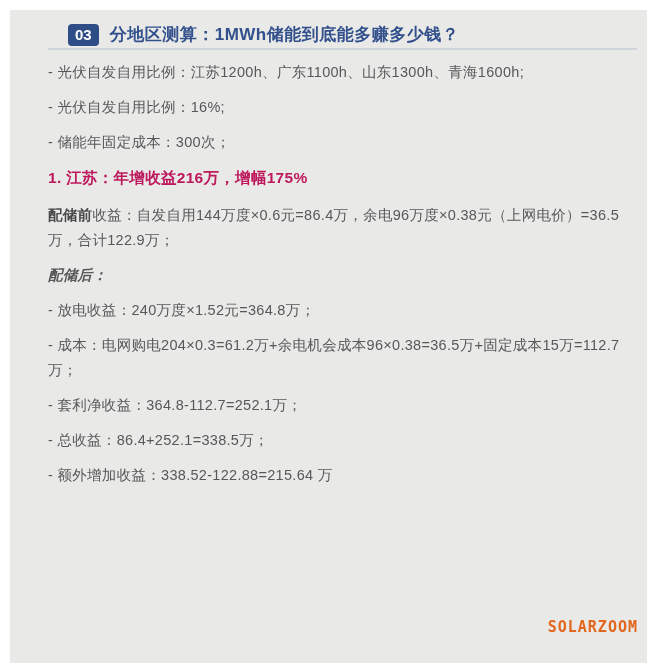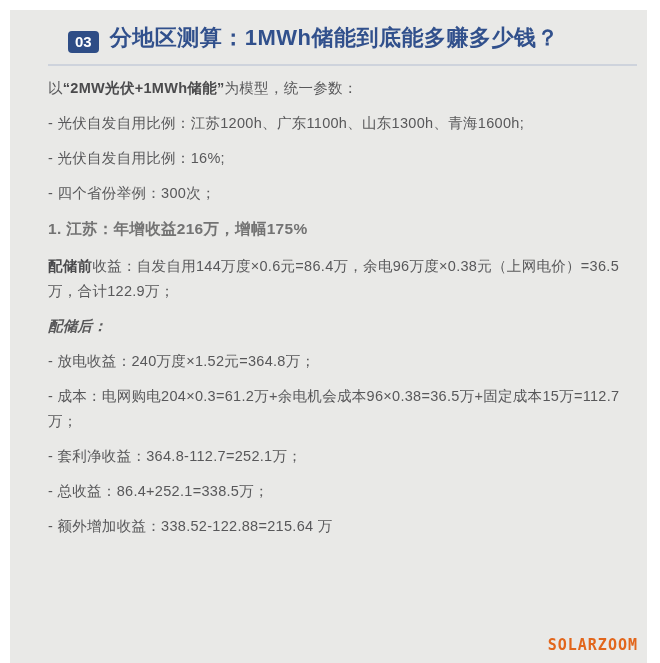--- a/index.html
+++ b/index.html
@@ -12,55 +12,55 @@
   }
   .panel {
     position:absolute;
     left:10px; top:10px; right:13px; bottom:0;
     background:#e9e9e7;
   }
   .content {
     padding:13px 10px 0 38px;
   }
   .header-row {
-    display:flex; align-items:flex-end; gap:11px;
-    margin-bottom:11px;
+    display:flex; align-items:center; gap:11px;
+    margin-bottom:2px;
     padding-left:20px;
   }
   .badge {
     background:#2e4d86; color:#ffffff;
     font-weight:bold; font-size:15px;
     padding:3px 7px 4px 7px;
     border-radius:4px;
     line-height:1;
   }
   .title {
-    color:#31508c; font-weight:bold; font-size:22px;
+    color:#31508c; font-weight:bold; font-size:17px;
     letter-spacing:0.5px;
   }
   .divider {
     height:0;
     border-top:2px solid #ced3dc;
     margin:0 0 10px 0;
   }
   p.line {
     font-size:14.5px; color:#58585a;
     line-height:25px; margin:0 0 10px 0;
     letter-spacing:0.3px;
   }
   p.line b, p.line .bold-seg { color:#4a4a4c; }
   h2.sec-heading {
-    font-size:15.5px; font-weight:bold; color:#737373;
+    font-size:15.5px; font-weight:bold; color:#be185d;
     line-height:25px; margin:5px 0 13px 0;
     letter-spacing:0.3px;
   }
   .after-label { font-weight:bold; color:#4a4a4c;font-style:italic; }
   .watermark {
     position:absolute;
-    right:22px; bottom:9px;
+    right:22px; bottom:27px;
     color:#e2661c;
     font-family:"DejaVu Sans Mono", monospace;
     font-weight:bold;
     font-size:15px;
     letter-spacing:1px;
   }
 </style>
 </head>
 <body>
 
@@ -68,25 +68,24 @@
   <div class="content">
 
     <div class="header-row">
       <span class="badge">03</span>
       <span class="title">分地区测算：1MWh储能到底能多赚多少钱？</span>
     </div>
 
     <div class="divider"></div>
 
 
-    <p class="line"><span>以</span><b>“2MW光伏+1MWh储能”</b><span>为模型，统一参数：</span></p>
 
     <p class="line">- 光伏自发自用比例：江苏1200h、广东1100h、山东1300h、青海1600h;</p>
     <p class="line">- 光伏自发自用比例：16%;</p>
-    <p class="line">- 四个省份举例：300次；</p>
+    <p class="line">- 储能年固定成本：300次；</p>
 
     <h2 class="sec-heading">1. 江苏：年增收益216万，增幅175%</h2>
 
 
     <p class="line"><b>配储前</b><span>收益：自发自用144万度×0.6元=86.4万，余电96万度×0.38元（上网电价）=36.5万，合计122.9万；</span></p>
 
     <p class="line after-label">配储后：</p>
 
     <p class="line">- 放电收益：240万度×1.52元=364.8万；</p>
     <p class="line">- 成本：电网购电204×0.3=61.2万+余电机会成本96×0.38=36.5万+固定成本15万=112.7万；</p>

